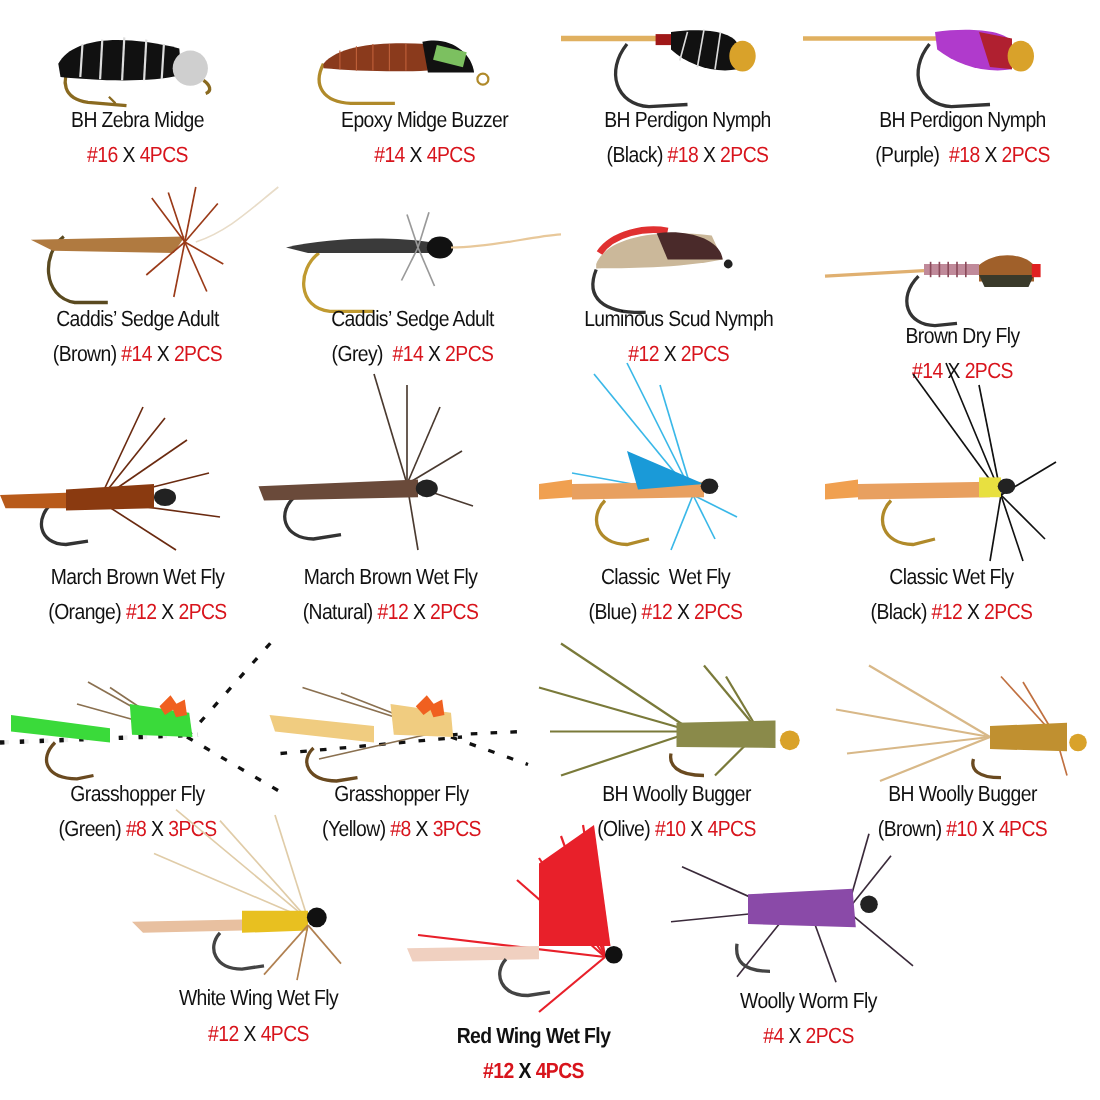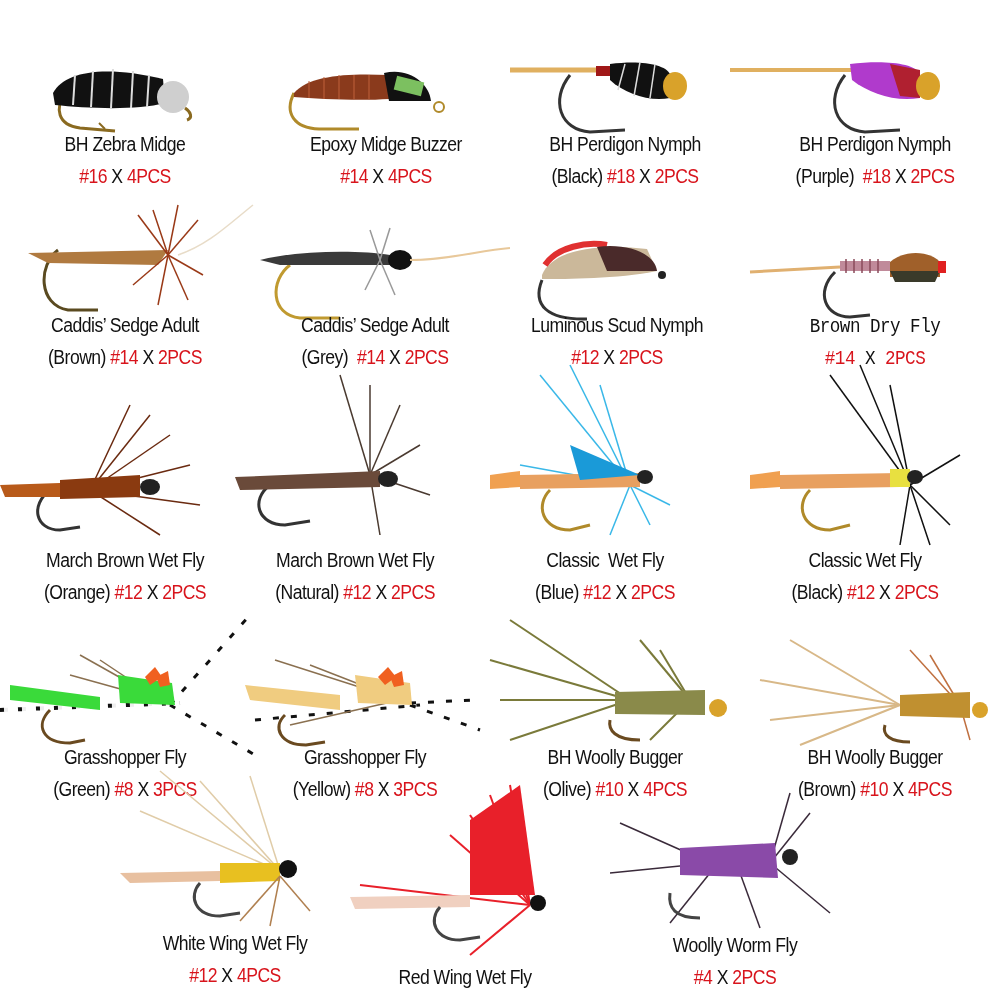--- a/index.html
+++ b/index.html
@@ -1,18 +1,18 @@
 <!DOCTYPE html>
 <html><head>
 <meta charset="utf-8">
 <style>
   * { box-sizing: border-box; margin: 0; padding: 0; }
   html, body { width: 1000px; height: 1000px; background: #ffffff; overflow: hidden; }
   body { position: relative; font-family: "Liberation Sans", "DejaVu Sans", sans-serif; }
-  .cell { position: absolute; margin-top: 35px; }
+  .cell { position: absolute; }
   .fly { position: absolute; }
   .label { position: absolute; text-align: center; color: #111; font-size: 20px; line-height: 24px; letter-spacing: -0.6px; white-space: nowrap; transform: scaleX(0.88); transform-origin: center top; }
   .label .name { display: block; }
   .label .qty { display: block; margin-top: 8px; }
   .red { color: #d8141c; }
   .blk { color: #111; }
   svg { overflow: visible; }
 </style>
 </head>
 <body>
@@ -140,21 +140,21 @@
     <path d="M8,30 C20,12 50,6 70,10" stroke="#e03030" stroke-width="6" fill="none"></path>
     <path d="M60,12 C90,8 118,18 120,36 L70,36 Z" fill="#4a2a2a"></path>
     <circle cx="125" cy="40" r="4" fill="#222"></circle>
   </svg>
   <div class="label" style="left:0;top:108px;width:250px;">
     <span class="name">Luminous Scud Nymph</span>
     <span class="qty"><span class="red">#12</span> <span class="blk">X</span> <span class="red">2PCS</span></span>
   </div>
 </div>
 
-<div class="cell" style="left:750px;top:172px;width:250px;height:180px;font-family:Liberation Mono, monospace;">
+<div class="cell" style="left:750px;top:186px;width:250px;height:180px;">
   <svg class="fly" style="left:0;top:40px;" width="210" height="75">
     <line x1="0" y1="25" x2="90" y2="20" stroke="#e0b070" stroke-width="3"></line>
     <path d="M85,25 C65,45 75,70 100,70 L120,68" stroke="#333" stroke-width="3" fill="none"></path>
     <rect x="90" y="14" width="50" height="10" fill="#c08a9a"></rect>
     <g stroke="#8a4a5a" stroke-width="1.5">
         <line x1="96" y1="12" x2="96" y2="26"></line>
         <line x1="104" y1="12" x2="104" y2="26"></line>
         <line x1="112" y1="12" x2="112" y2="26"></line>
         <line x1="120" y1="12" x2="120" y2="26"></line>
         <line x1="128" y1="12" x2="128" y2="26"></line>
@@ -362,21 +362,21 @@
       </g>
     <path d="M80,112 C68,125 75,145 100,145 L120,142" stroke="#444" stroke-width="3" fill="none"></path>
     <circle cx="168" cy="98" r="9" fill="#111"></circle>
   </svg>
   <div class="label" style="left:0;top:160px;width:250px;">
     <span class="name">White Wing Wet Fly</span>
     <span class="qty"><span class="red">#12</span> <span class="blk">X</span> <span class="red">4PCS</span></span>
   </div>
 </div>
 
-<div class="cell" style="left:340px;top:750px;width:250px;height:250px;">
+<div class="cell" style="left:360px;top:750px;width:250px;height:250px;font-weight:bold;">
   <svg class="fly" style="left:10px;top:0;" width="200" height="180">
     <g stroke="#e8202a" stroke-width="2">
         <line x1="180" y1="120" x2="160" y2="0"></line>
         <line x1="180" y1="120" x2="140" y2="10"></line>
         <line x1="180" y1="120" x2="120" y2="30"></line>
         <line x1="180" y1="120" x2="100" y2="50"></line>
         <line x1="180" y1="120" x2="10" y2="100"></line>
         <line x1="180" y1="120" x2="120" y2="170"></line>
       </g>
     <path d="M120,35 L170,0 L185,110 L120,110 Z" fill="#e8202a"></path>

